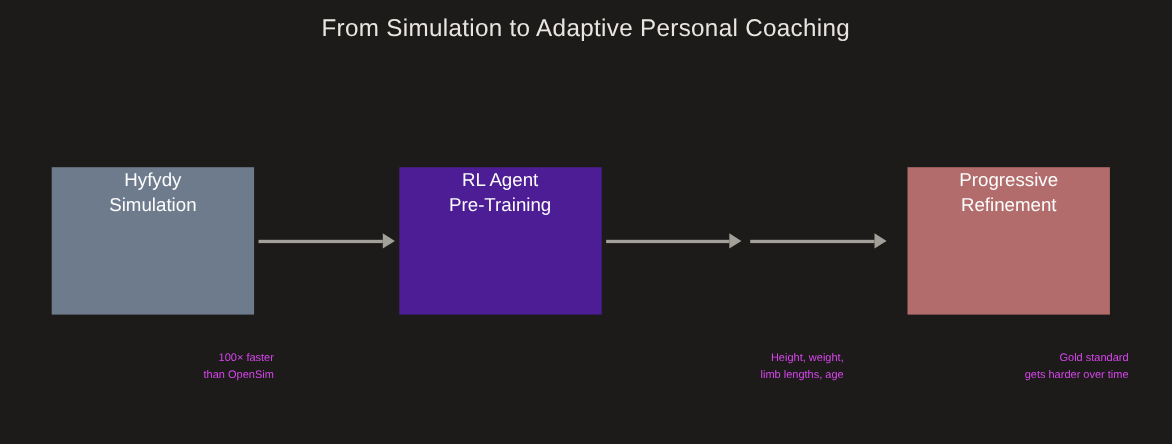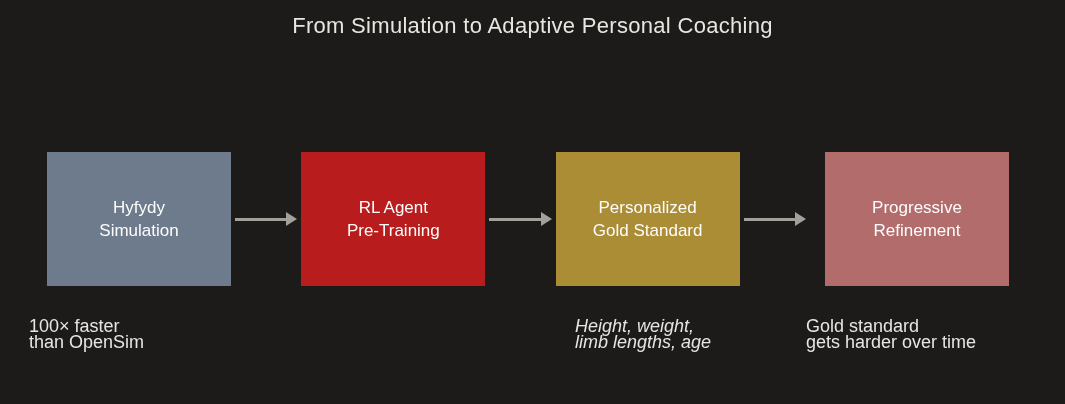--- a/index.html
+++ b/index.html
@@ -32,21 +32,20 @@
     width: 962px;
     height: 134px;
     display: flex;
     align-items: stretch;
   }
   .step-box {
     width: 184px;
     height: 134px;
     flex: 0 0 184px;
     display: flex;
-    align-items: center;
     justify-content: center;
   }
   .step-label {
     color: #fdfdfd;
     font-size: 17px;
     line-height: 23px;
     text-align: center;
     white-space: pre-line;
     font-weight: 400;
   }
@@ -65,29 +64,29 @@
     width: 0;
     height: 0;
     border-left: 11px solid #a3a099;
     border-top: 7px solid transparent;
     border-bottom: 7px solid transparent;
   }
   .caption {
     position: absolute;
     top: 318px;
     width: 220px;
-    text-align: left;
-    color: #e5e5e5;
-    font-size: 18px;
+    text-align: right;
+    color: #d946ef;
+    font-size: 10px;
     line-height: 16px;
     white-space: pre-line;
   }
   .caption-1 { left: 29px; }
   .caption-2 { left: 288px; }
-  .caption-3 { left: 575px; font-style: italic; }
+  .caption-3 { left: 547px; }
   .caption-4 { left: 806px; }
 </style>
 </head>
 <body style="background-color: rgb(28, 27, 25);">
 
 <div class="slide">
 
   <div class="title">From Simulation to Adaptive Personal Coaching</div>
 
   <div class="flow">
@@ -95,34 +94,30 @@
     <div class="step-box" style="background-color: rgb(110, 123, 141);">
       <div class="step-label">Hyfydy
 Simulation</div>
     </div>
 
     <div class="arrow">
       <div class="arrow-line"></div>
       <div class="arrow-head"></div>
     </div>
 
-    <div class="step-box" style="background-color: #b91c1c;">
+    <div class="step-box" style="background-color: #4c1d95;">
       <div class="step-label">RL Agent
 Pre-Training</div>
     </div>
 
     <div class="arrow">
       <div class="arrow-line"></div>
       <div class="arrow-head"></div>
     </div>
 
-    <div class="step-box" style="background-color: rgb(171, 141, 53);">
-      <div class="step-label">Personalized
-Gold Standard</div>
-    </div>
 
     <div class="arrow">
       <div class="arrow-line"></div>
       <div class="arrow-head"></div>
     </div>
 
     <div class="step-box" style="background-color: rgb(179, 108, 108); margin-left: 15px;">
       <div class="step-label">Progressive
 Refinement</div>
     </div>

